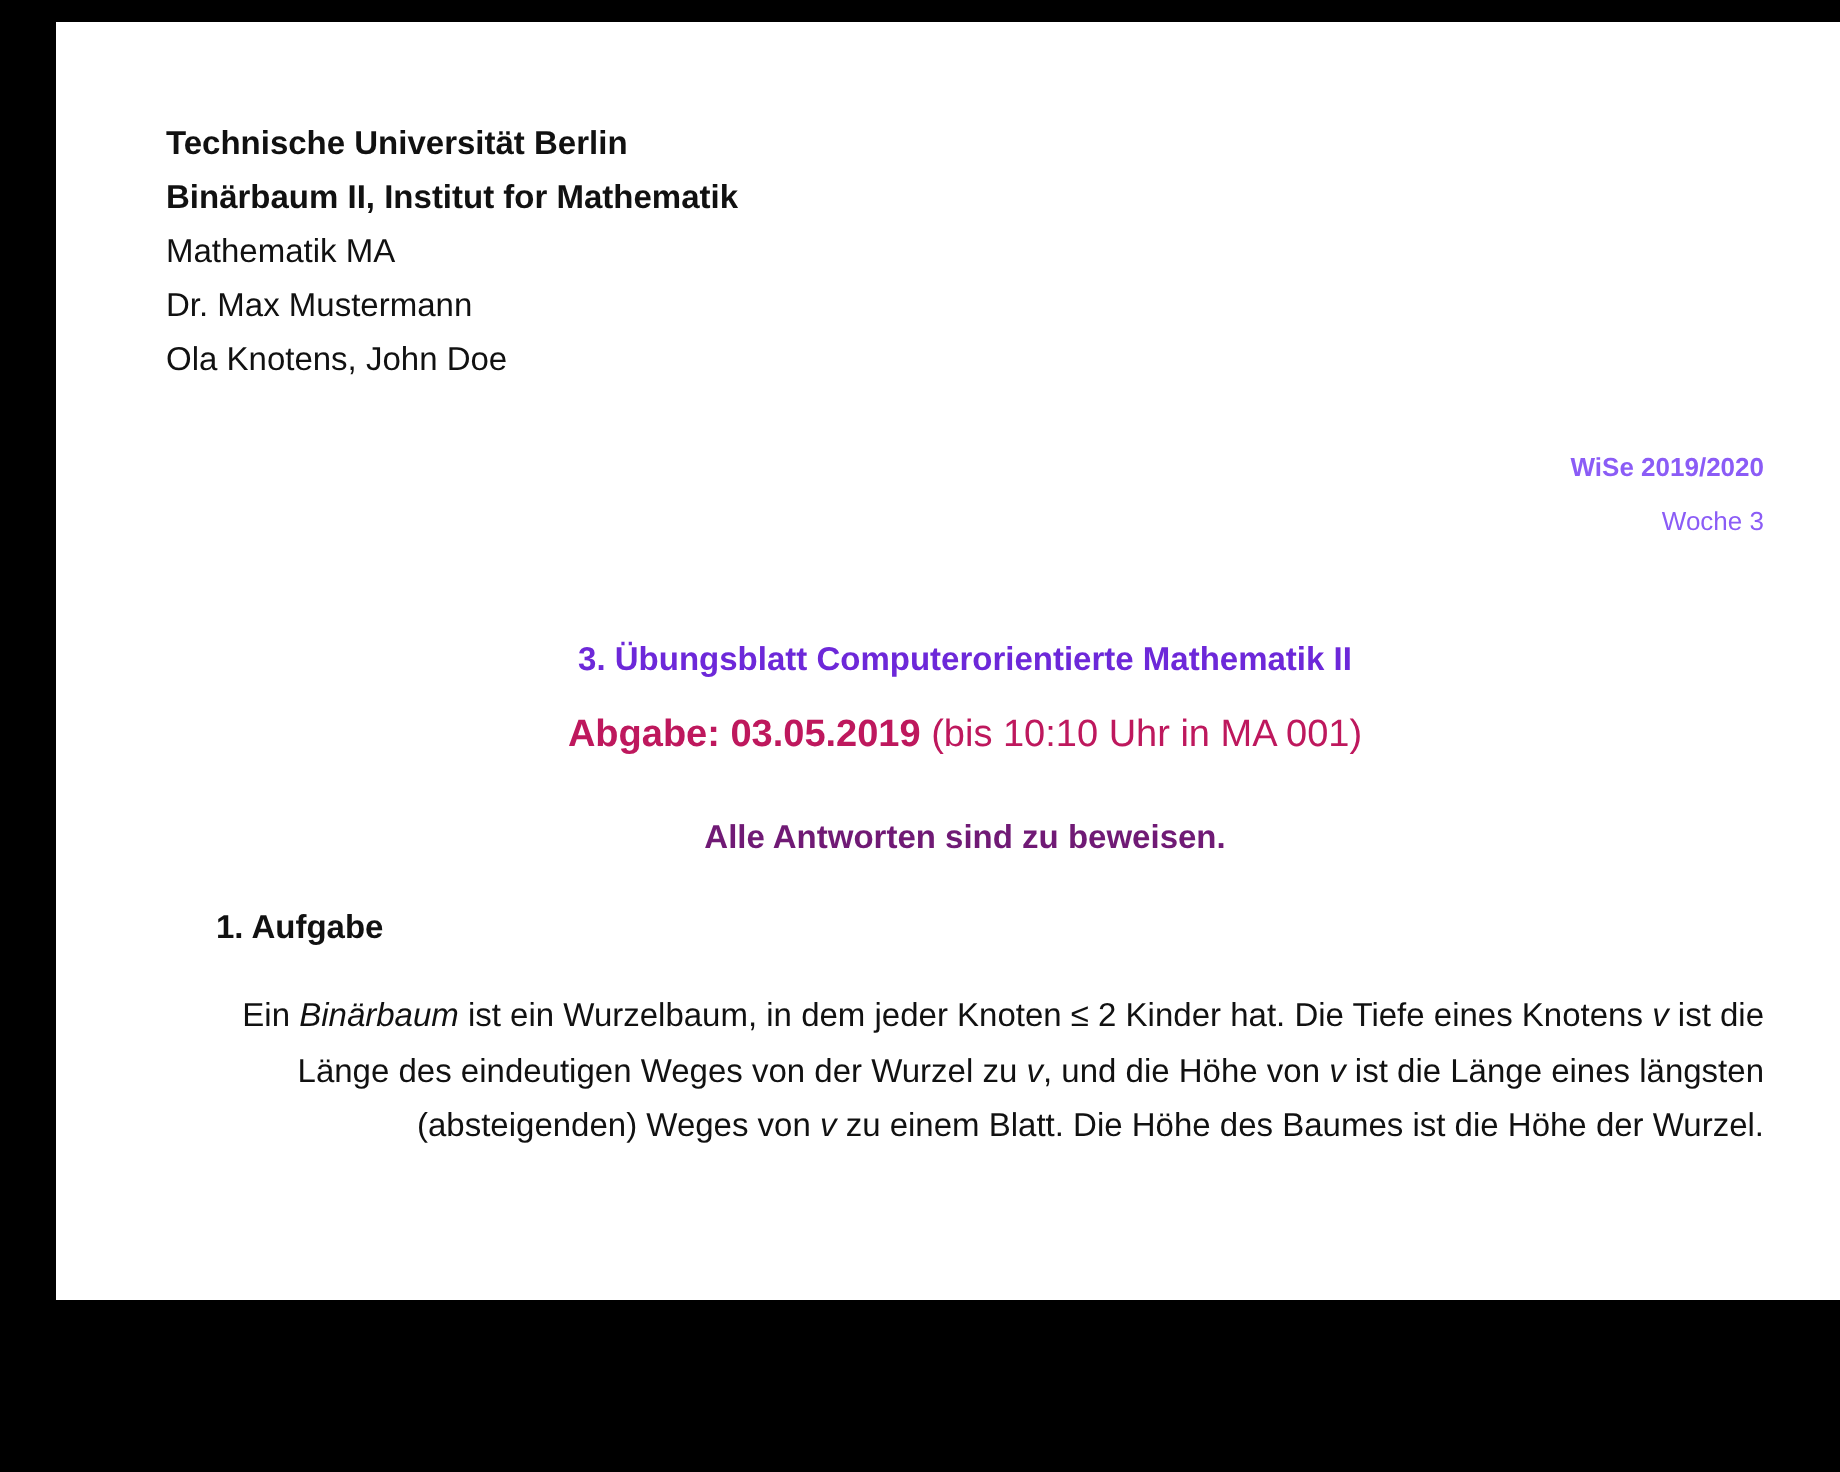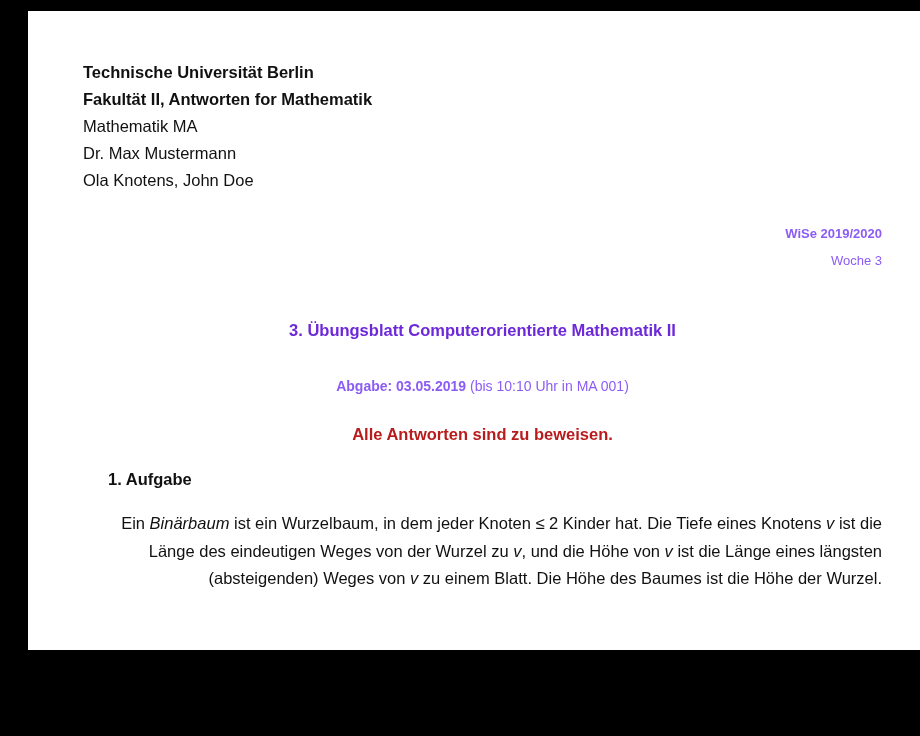--- a/index.html
+++ b/index.html
@@ -47,34 +47,34 @@
     font-weight: bold;
   }
   .title {
     margin-top: 47px;
     text-align: center;
     font-size: 16.5px;
     font-weight: bold;
     color: #6d28d9;
   }
   .deadline {
-    margin-top: 38px;
+    margin-top: 17px;
     text-align: center;
-    font-size: 14px;
-    color: #8b5cf6;
+    font-size: 19px;
+    color: #be185d;
   }
   .deadline .bold {
     font-weight: bold;
   }
   .notice {
     margin-top: 31px;
     text-align: center;
     font-size: 16.5px;
     font-weight: bold;
-    color: #b91c1c;
+    color: #701a75;
   }
   .task-heading {
     margin-top: 26px;
     font-size: 16.5px;
     font-weight: bold;
     color: #111111;
     margin-left: 25px;
   }
   .points {
     margin-top: 14px;
@@ -95,21 +95,21 @@
   }
 </style>
 </head>
 <body>
 
 <div class="page">
   <div class="content">
 
     <div class="letterhead">
       <div class="bold">Technische Universität Berlin</div>
-      <div class="bold">Fakultät II, Antworten for Mathematik</div>
+      <div class="bold">Binärbaum II, Institut for Mathematik</div>
       <div>Mathematik MA</div>
       <div>Dr. Max Mustermann</div>
       <div>Ola Knotens, John Doe</div>
     </div>
 
     <div class="term-block">
       <div class="bold">WiSe 2019/2020</div>
       <div>Woche 3</div>
     </div>
 

